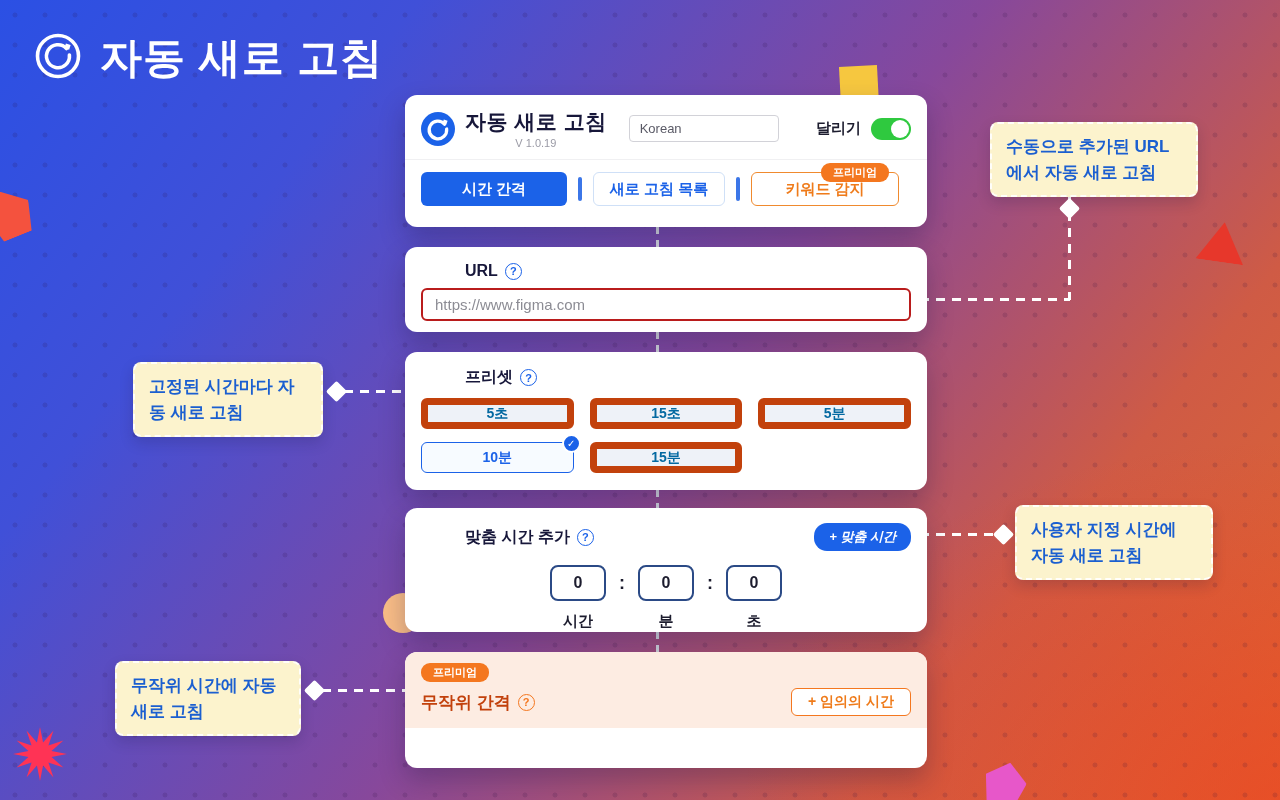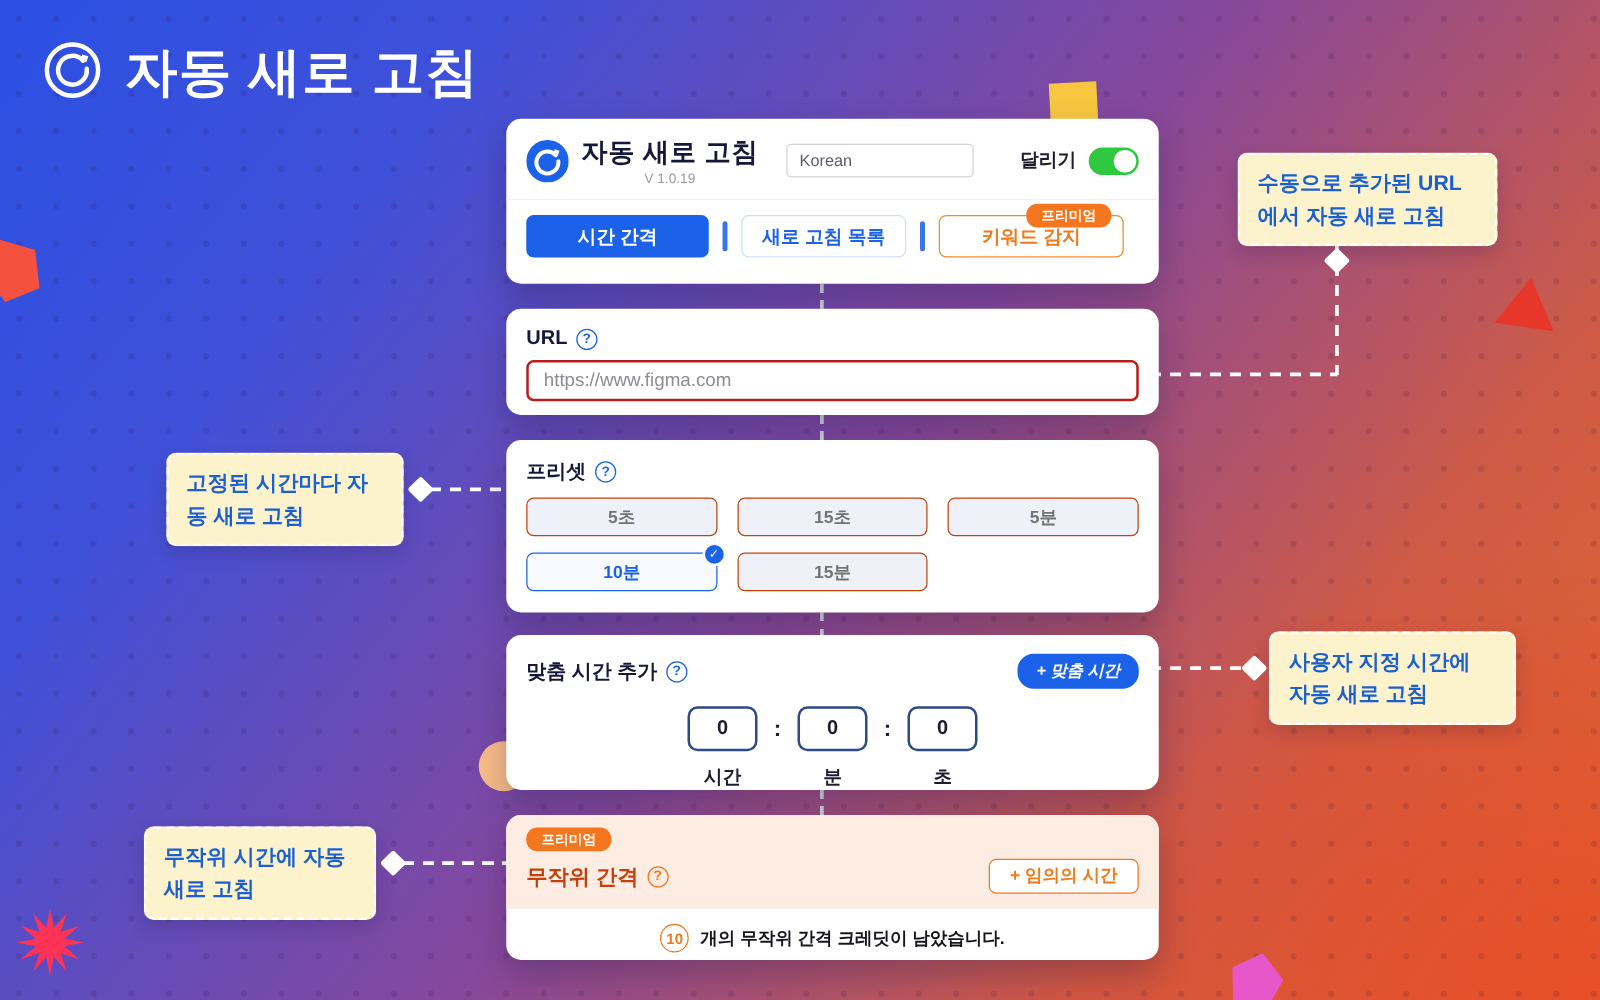--- a/index.html
+++ b/index.html
@@ -71,36 +71,36 @@
          font-size:15px; font-weight:800; cursor:pointer; }
   .tab-active { width:146px; background:#1b62e8; color:#fff; }
   .tab-outline { width:132px; background:#fff; border:1.5px solid #cfe0f7; color:#1b62e8; }
   .tab-sep { width:4px; height:24px; border-radius:2px; background:#3b76e8; }
   .tab3-wrap { position:relative; }
   .tab-orange { width:148px; background:#fff; border:1.5px solid #f08a2e; color:#ef7b1a; }
   .badge-premium { position:absolute; top:-9px; right:10px; background:#f4771f; color:#fff; font-size:11px;
                    font-weight:800; padding:2px 12px; border-radius:9px; white-space:nowrap; }
 
   
-  .label-row { display:flex; align-items:center; gap:7px; padding:15px 16px 8px; }
+  .label-row { display:flex; align-items:center; gap:7px; padding:15px 16px 8px;margin-left:44px; }
   .card-label { font-size:16px; font-weight:800; color:#17173a; }
   .q-icon { width:17px; height:17px; border:1.6px solid #1b62e8; color:#1b62e8; border-radius:50%;
             font-size:11px; font-weight:800; display:flex; align-items:center; justify-content:center; cursor:pointer; }
   .q-icon.orange { border-color:#f4771f; color:#f4771f; }
 
   
   .card2 { top:247px; height:85px; }
   .url-input { display:block; margin:0 16px; width:490px; height:33px; border:2px solid #b91c1c; border-radius:6px;
                padding:0 12px; font-size:15px; color:#8c8c94; font-family:inherit; }
 
   
   .card3 { top:352px; height:138px; }
   .preset-grid { display:grid; grid-template-columns:repeat(3,1fr); gap:13px 16px; margin:2px 16px 16px; }
   .preset-btn { height:31px; display:flex; align-items:center; justify-content:center; background:#eef2f8;
-                border:1px solid #c2410c; border-radius:6px; font-size:14px; font-weight:700; color:#737373; cursor:pointer; }
+                border:7px solid #c2410c; border-radius:6px; font-size:14px; font-weight:700; color:#0369a1; cursor:pointer; }
   .preset-selected { position:relative; background:#f7fbff; border:1.8px solid #1b62e8; color:#1b62e8; }
   .edit-badge { position:absolute; top:-9px; right:-8px; width:19px; height:19px; background:#1b62e8; color:#fff;
                 border:2px solid #fff; border-radius:50%; font-size:10px; display:flex; align-items:center;
                 justify-content:center; cursor:pointer; }
 
   
   .card4 { top:508px; height:124px; }
   .custom-add-btn { margin-left:auto; background:#1b62e8; color:#fff; border:none; font-family:inherit;
                     font-size:13px; font-weight:800; padding:5px 15px; border-radius:13px; cursor:pointer;font-style:italic; }
   .time-row { display:flex; align-items:flex-start; justify-content:center; gap:13px; padding:6px 0 14px; }
@@ -260,18 +260,14 @@
 
   <section class="card card5">
     <div class="card5-top">
       <span class="badge-premium-static">프리미엄</span>
       <div class="card5-row">
         <span class="card5-label">무작위 간격</span>
         <span class="q-icon orange">?</span>
         <button class="random-add-btn">+ 임의의 시간</button>
       </div>
     </div>
-    <div class="card5-bottom">
-      <span class="credit-circle">10</span>
-      <span class="credit-text">개의 무작위 간격 크레딧이 남았습니다.</span>
-    </div>
   </section>
 </div>
 
 </body></html>

